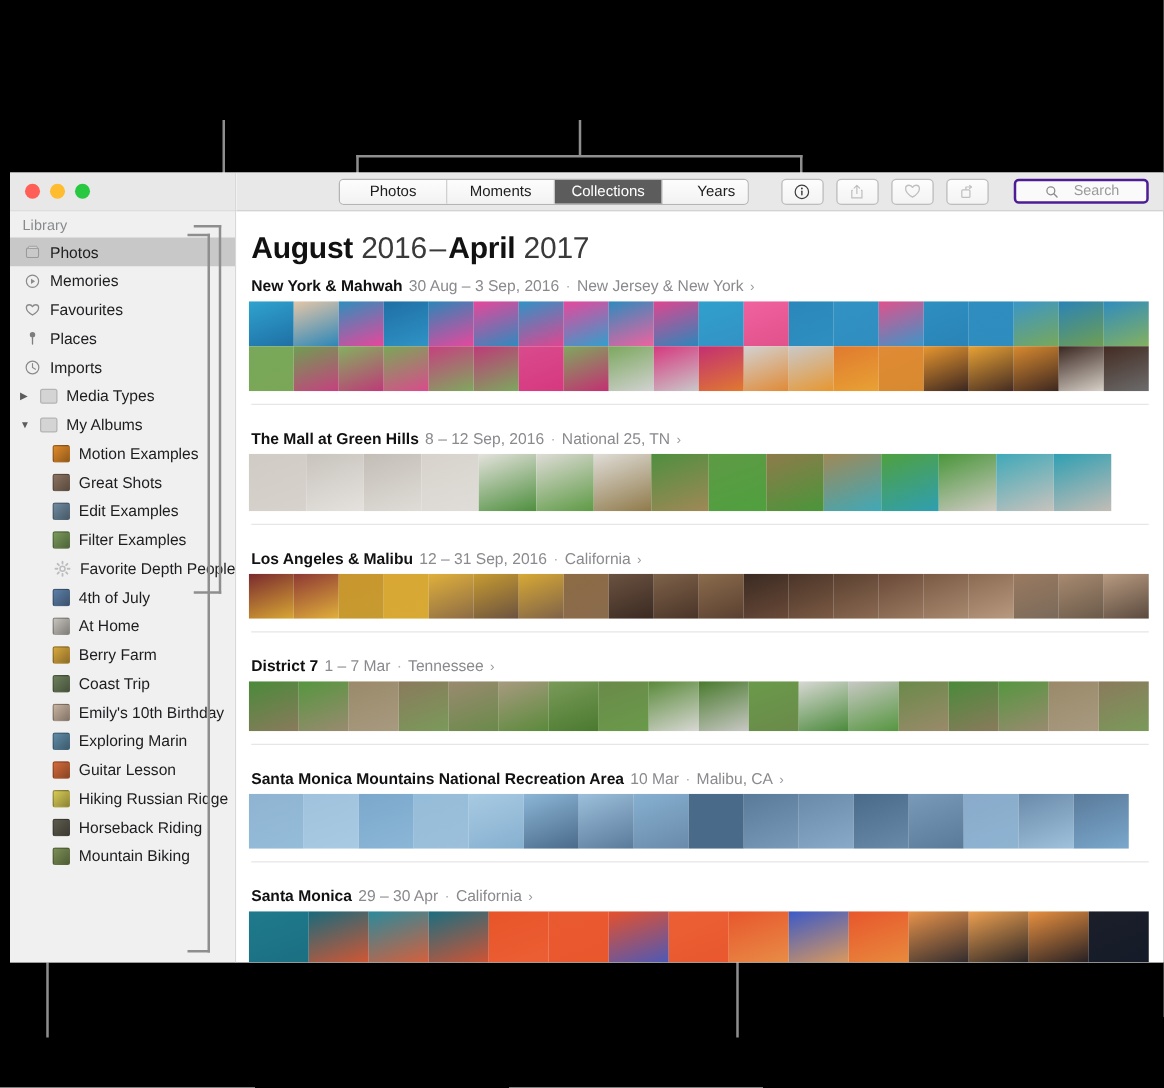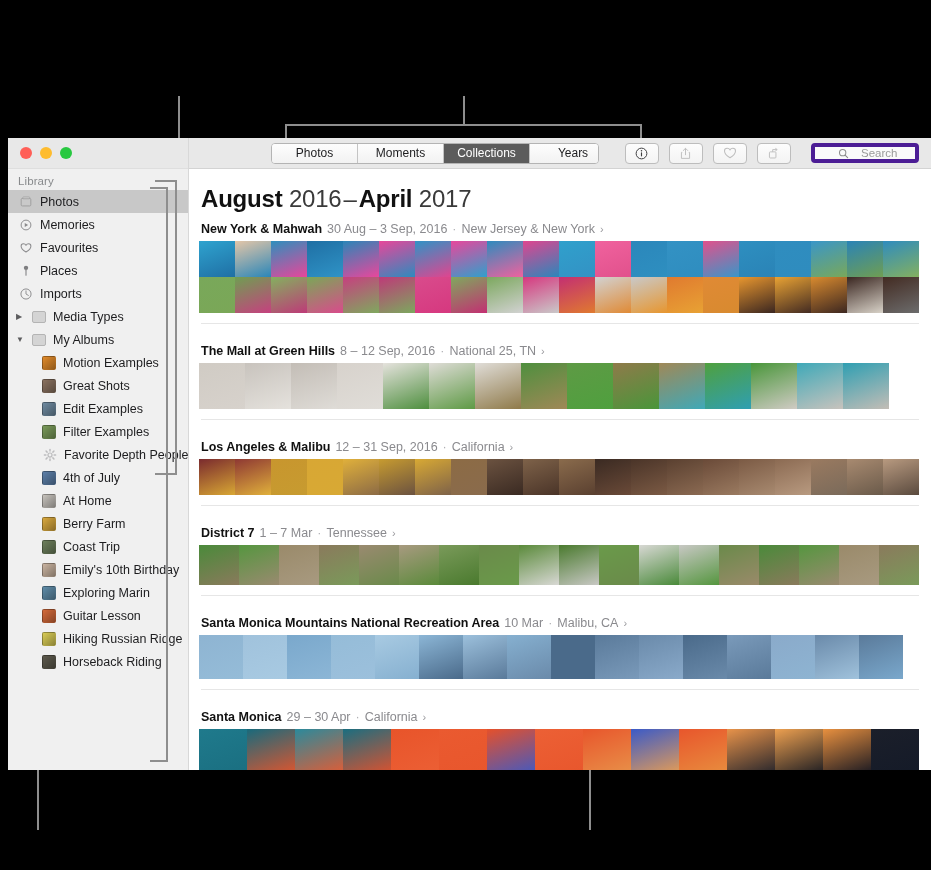--- a/index.html
+++ b/index.html
@@ -90,21 +90,21 @@
   .seg.active { background:#5c5c5c; color:#fff; }
 
   .tb-btn {
     width:36px;height:21px;border:1px solid #bdbdbd;border-radius:4px;
     background:linear-gradient(#fdfdfd,#f3f3f3);
     display:flex;align-items:center;justify-content:center;color:#3c3c3e;
   }
   .tb-btn.dim { color:#bfbfbf; }
   .tb-spacer { flex:1; }
   .searchbox {
-    width:108px;height:20px;border:4px solid #4c1d95;border-radius:4px;
+    width:108px;height:20px;border:2px solid #4c1d95;border-radius:4px;
     background:#fafafa;display:flex;align-items:center;gap:12px;padding:0 23px;
     color:#9a9a9a;font-size:11.5px;
   }
 
   .content { padding:16px 10px 0 10px; height:601px; overflow:hidden; position:relative; }
 
   .big-title { font-size:24px; color:#111; margin:0 0 9px 2px; letter-spacing:-0.2px; }
   .big-title .b { font-weight:bold; }
   .big-title .l { font-weight:normal; color:#3a3a3a; }
 
@@ -274,20 +274,24 @@
             <span class="thumb-ico" style="background: linear-gradient(135deg, rgb(212, 106, 58) 0%, rgba(0, 0, 0, 0.35) 100%), rgb(212, 106, 58);"></span>
             <span>Guitar Lesson</span>
           </div>
           <div class="side-row indent2">
             <span class="thumb-ico" style="background: linear-gradient(135deg, rgb(216, 203, 85) 0%, rgba(0, 0, 0, 0.35) 100%), rgb(216, 203, 85);"></span>
             <span>Hiking Russian Ridge</span>
           </div>
           <div class="side-row indent2">
             <span class="thumb-ico" style="background: linear-gradient(135deg, rgb(93, 90, 77) 0%, rgba(0, 0, 0, 0.35) 100%), rgb(93, 90, 77);"></span>
             <span>Horseback Riding</span>
+          </div>
+          <div class="side-row indent2">
+            <span class="thumb-ico" style="background: linear-gradient(135deg, rgb(123, 143, 84) 0%, rgba(0, 0, 0, 0.35) 100%), rgb(123, 143, 84);"></span>
+            <span>Mountain Biking</span>
           </div>
         </div>
     </div>
 
     <div class="main">
 
       <div class="toolbar">
         <div class="segbar" id="segbar">
             <div class="seg">
               <span>Photos</span>

